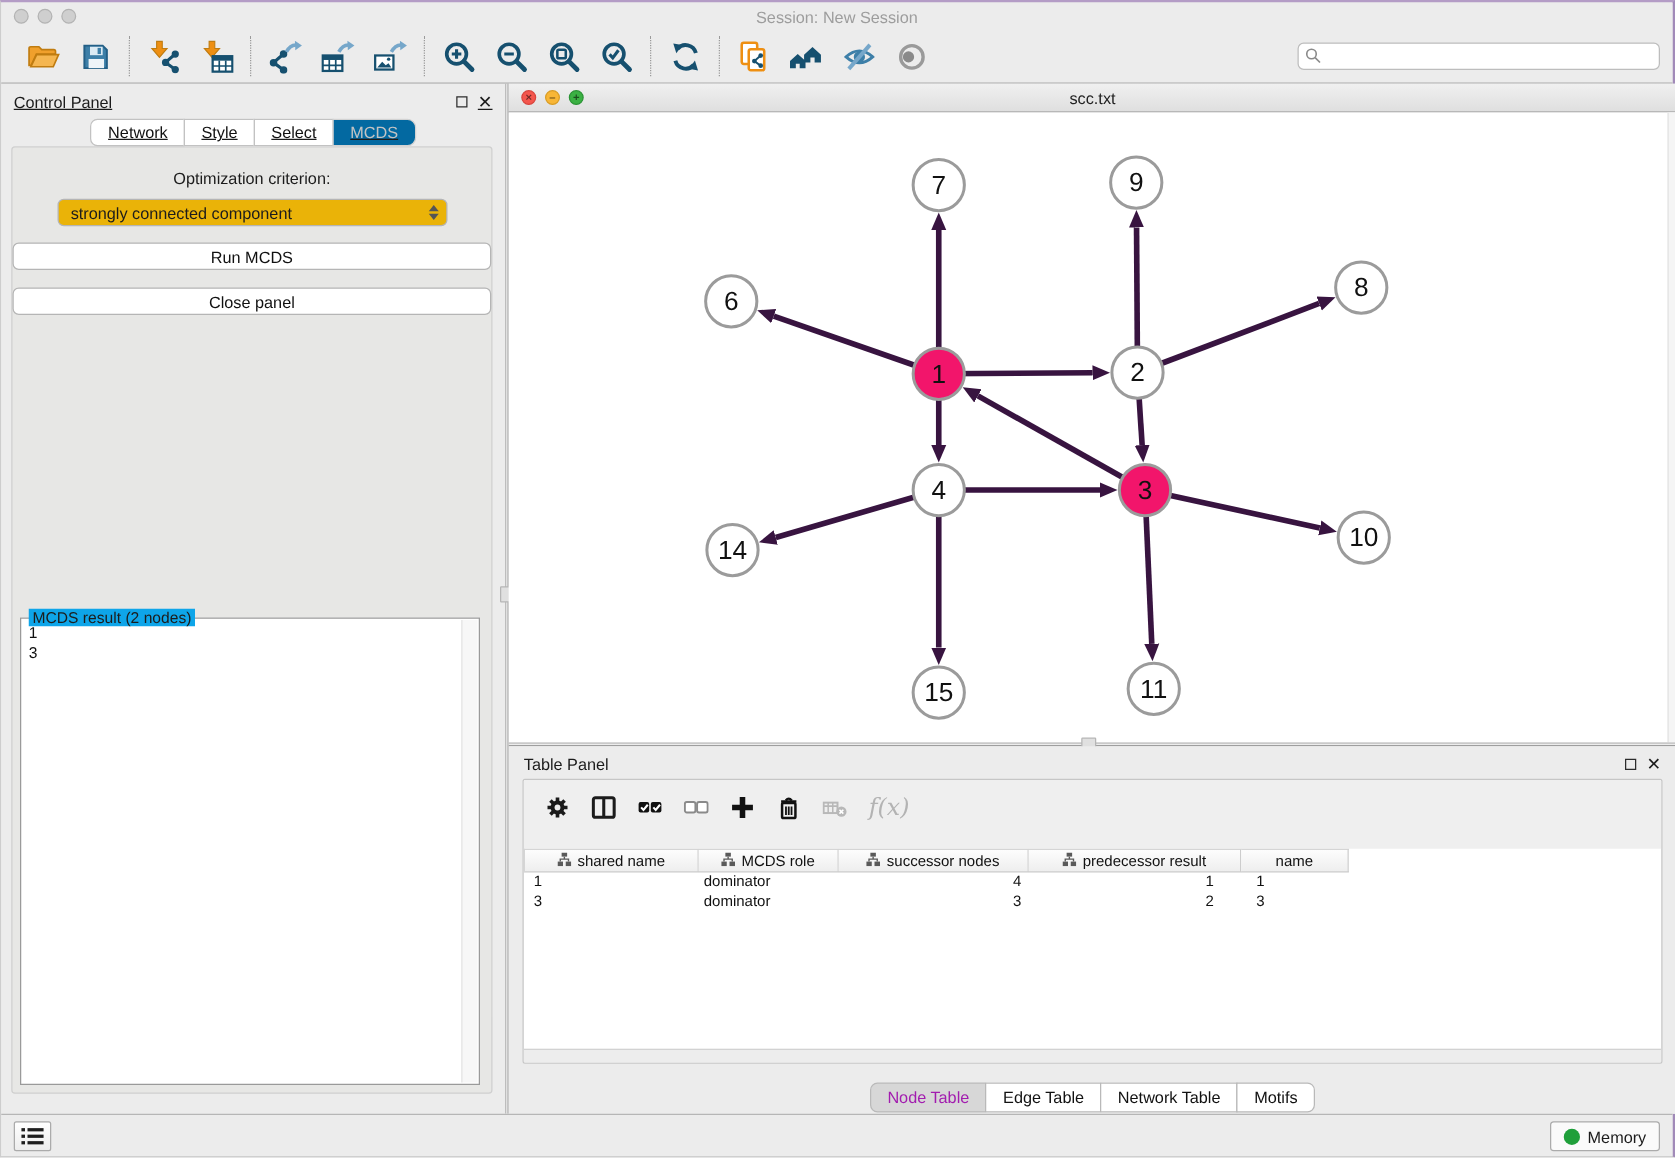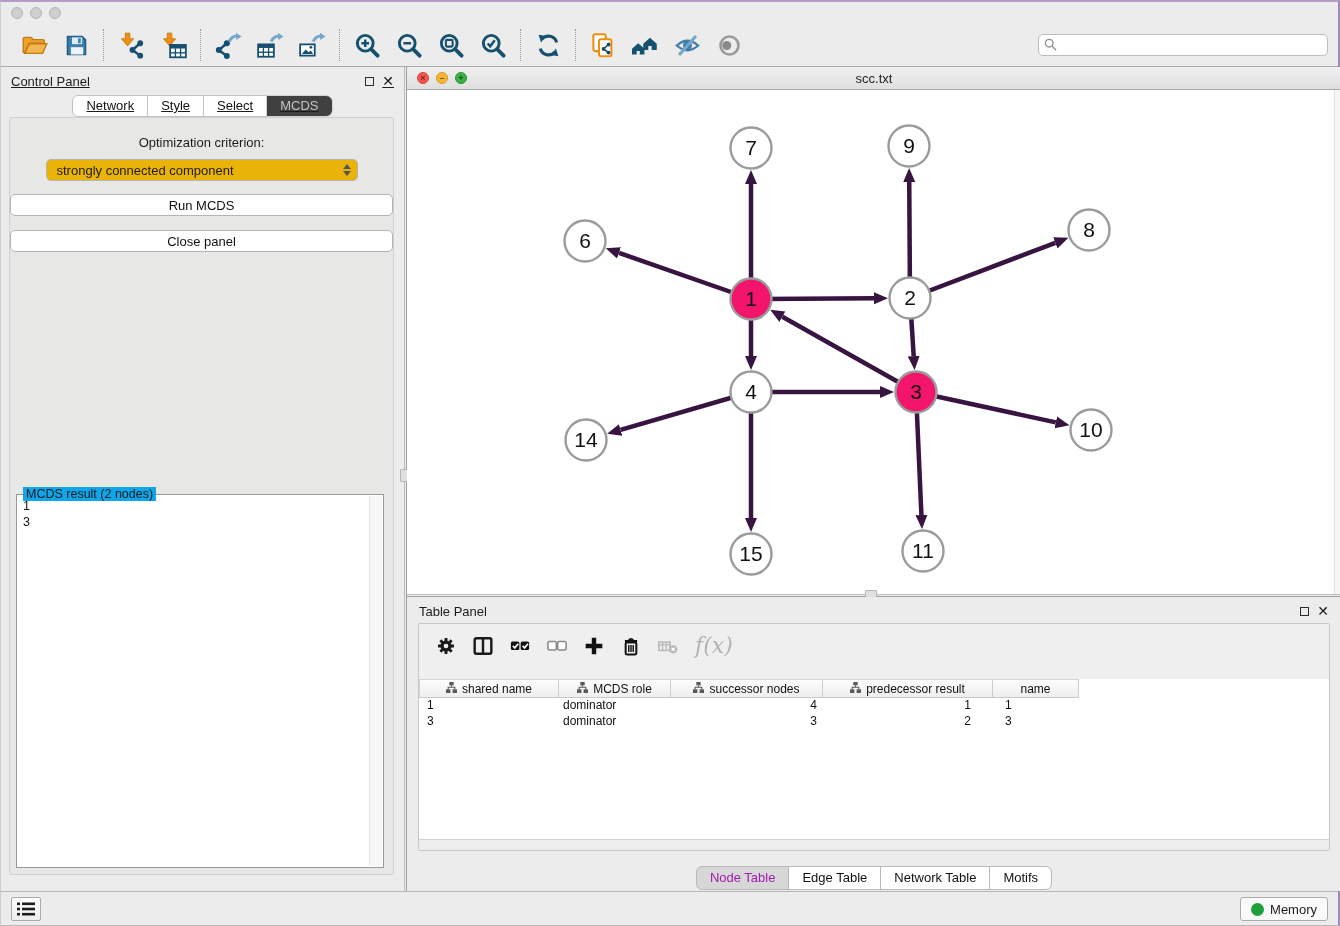--- a/index.html
+++ b/index.html
@@ -45,21 +45,21 @@
   .panel-header { position:relative; height:28px; display:flex; align-items:center; padding:0 10px; }
   .panel-title { font-size:13px; color:#1c1c1c; }
   .panel-icons { margin-left:auto; display:flex; align-items:center; gap:8px; }
   .float-ico { width:9px; height:9px; border:1.5px solid #2c2c2c; display:inline-block; }
   .close-ico { font-size:14px; font-weight:bold; color:#1a1a1a; line-height:1; cursor:default; }
 
   .cp-tabs { position:relative; display:flex; justify-content:center; height:22px; z-index:2; margin-bottom:-1px; }
   .cp-tab { padding:2px 13px 3px; background:#fff; border:1px solid #c2c2c2; margin-left:-1px; font-size:13px;
             color:#111; cursor:default; }
   .cp-tab:first-child { border-radius:6px 0 0 6px; margin-left:0; }
-  .cp-tab.active { background:#404040; color:#c3c3c3; border-color:#d2d2d2; border-radius:0 7px 7px 0; }
+  .cp-tab.active { background:#0369a1; color:#c3c3c3; border-color:#d2d2d2; border-radius:0 7px 7px 0; }
 
   .cp-body { position:absolute; left:8px; right:10px; top:50px; bottom:16px; background:#e7e7e5;
              border:1px solid #cfcfcf; border-radius:3px; }
   .opt-label { text-align:center; margin-top:17px; font-size:13px; }
   .select-row { display:flex; justify-content:center; margin-top:9px; }
   .cy-select { width:312px; height:22px; background:#eab308; border:1px solid #b5b5b5; border-radius:5px;
                display:flex; align-items:center; padding:0 6px 0 10px; font-size:13px; cursor:default; }
   .cy-select .spin { margin-left:auto; display:flex; flex-direction:column; gap:2px; }
   .spin .up { width:0; height:0; border-left:4px solid transparent; border-right:4px solid transparent; border-bottom:5px solid #555; }
   .spin .dn { width:0; height:0; border-left:4px solid transparent; border-right:4px solid transparent; border-top:5px solid #555; }
@@ -85,21 +85,21 @@
                 border-top:1px solid #bdbdbd; border-bottom:1px solid #9e9e9e; cursor:row-resize; }
   .h-handle { position:absolute; left:458px; top:-5px; width:12px; height:9px; background:#e0e0e0;
               border:1px solid #b5b5b5; border-radius:1px; }
 
   
   .table-panel { position:absolute; left:0; right:0; top:530px; bottom:0; background:#ececec; }
   .tp-box { position:absolute; left:11px; right:11px; top:26px; height:228px; background:#fff;
             border:1px solid #c6c6c6; border-radius:2px; overflow:hidden; }
   .tp-toolbar { height:55px; background:#efefef; display:flex; align-items:center; gap:17px; padding:0 0 12px 17px; }
   .tp-icon { display:flex; align-items:center; justify-content:center; cursor:default; }
-  .fx { font-family:"DejaVu Serif","Liberation Serif",serif; font-style:italic; font-size:22px; color:#b3b3b3; }
+  .fx { font-family:"DejaVu Serif","Liberation Serif",serif; font-style:italic; font-size:19px; color:#b3b3b3; }
   .thead { display:flex; height:19px; }
   .th { display:flex; align-items:center; justify-content:center; gap:5px; font-size:12px; color:#111;
         background:linear-gradient(#fdfdfd,#eeeeee); border-right:1px solid #cdcdcd; border-top:1px solid #d5d5d5;
         border-bottom:1px solid #c9c9c9; cursor:default; }
   .th:first-child { border-left:1px solid #d5d5d5; }
   .trow { display:flex; height:16px; font-size:12px; color:#111; cursor:default; }
   .td { overflow:hidden; white-space:nowrap; }
   .td.l { text-align:left; } .td.r { text-align:right; }
   .tp-hscroll { position:absolute; left:0; right:0; bottom:0; height:11px; background:#ededed; border-top:1px solid #d2d2d2; }
 
@@ -121,20 +121,21 @@
 <body>
 
 <div class="window">
 
   <div class="titlebar">
     <div class="traffic">
       <span class="dot inactive"></span>
       <span class="dot inactive"></span>
       <span class="dot inactive"></span>
     </div>
+    <div class="win-title">Session: New Session</div>
   </div>
 
   <div class="toolbar" id="main-toolbar">
       <div class="tb-group">
         <div class="tb-icon">
           <svg width="27" height="27" viewBox="0 0 24 24" xmlns="http://www.w3.org/2000/svg">
             <path d="M2 18 V6 q0-1.2 1.2-1.2 H9 l2 2 h8.6 q1.2 0 1.2 1.2 V10 H7.2 L3.5 18 Z" fill="#f0a02c" stroke="#c07c10" stroke-width="1.2"></path>
             <path d="M7.4 10.4 H23 L19.2 19 H3.3 Z" fill="#f5b650" stroke="#c07c10" stroke-width="1.2"></path>
           </svg>
         </div>

